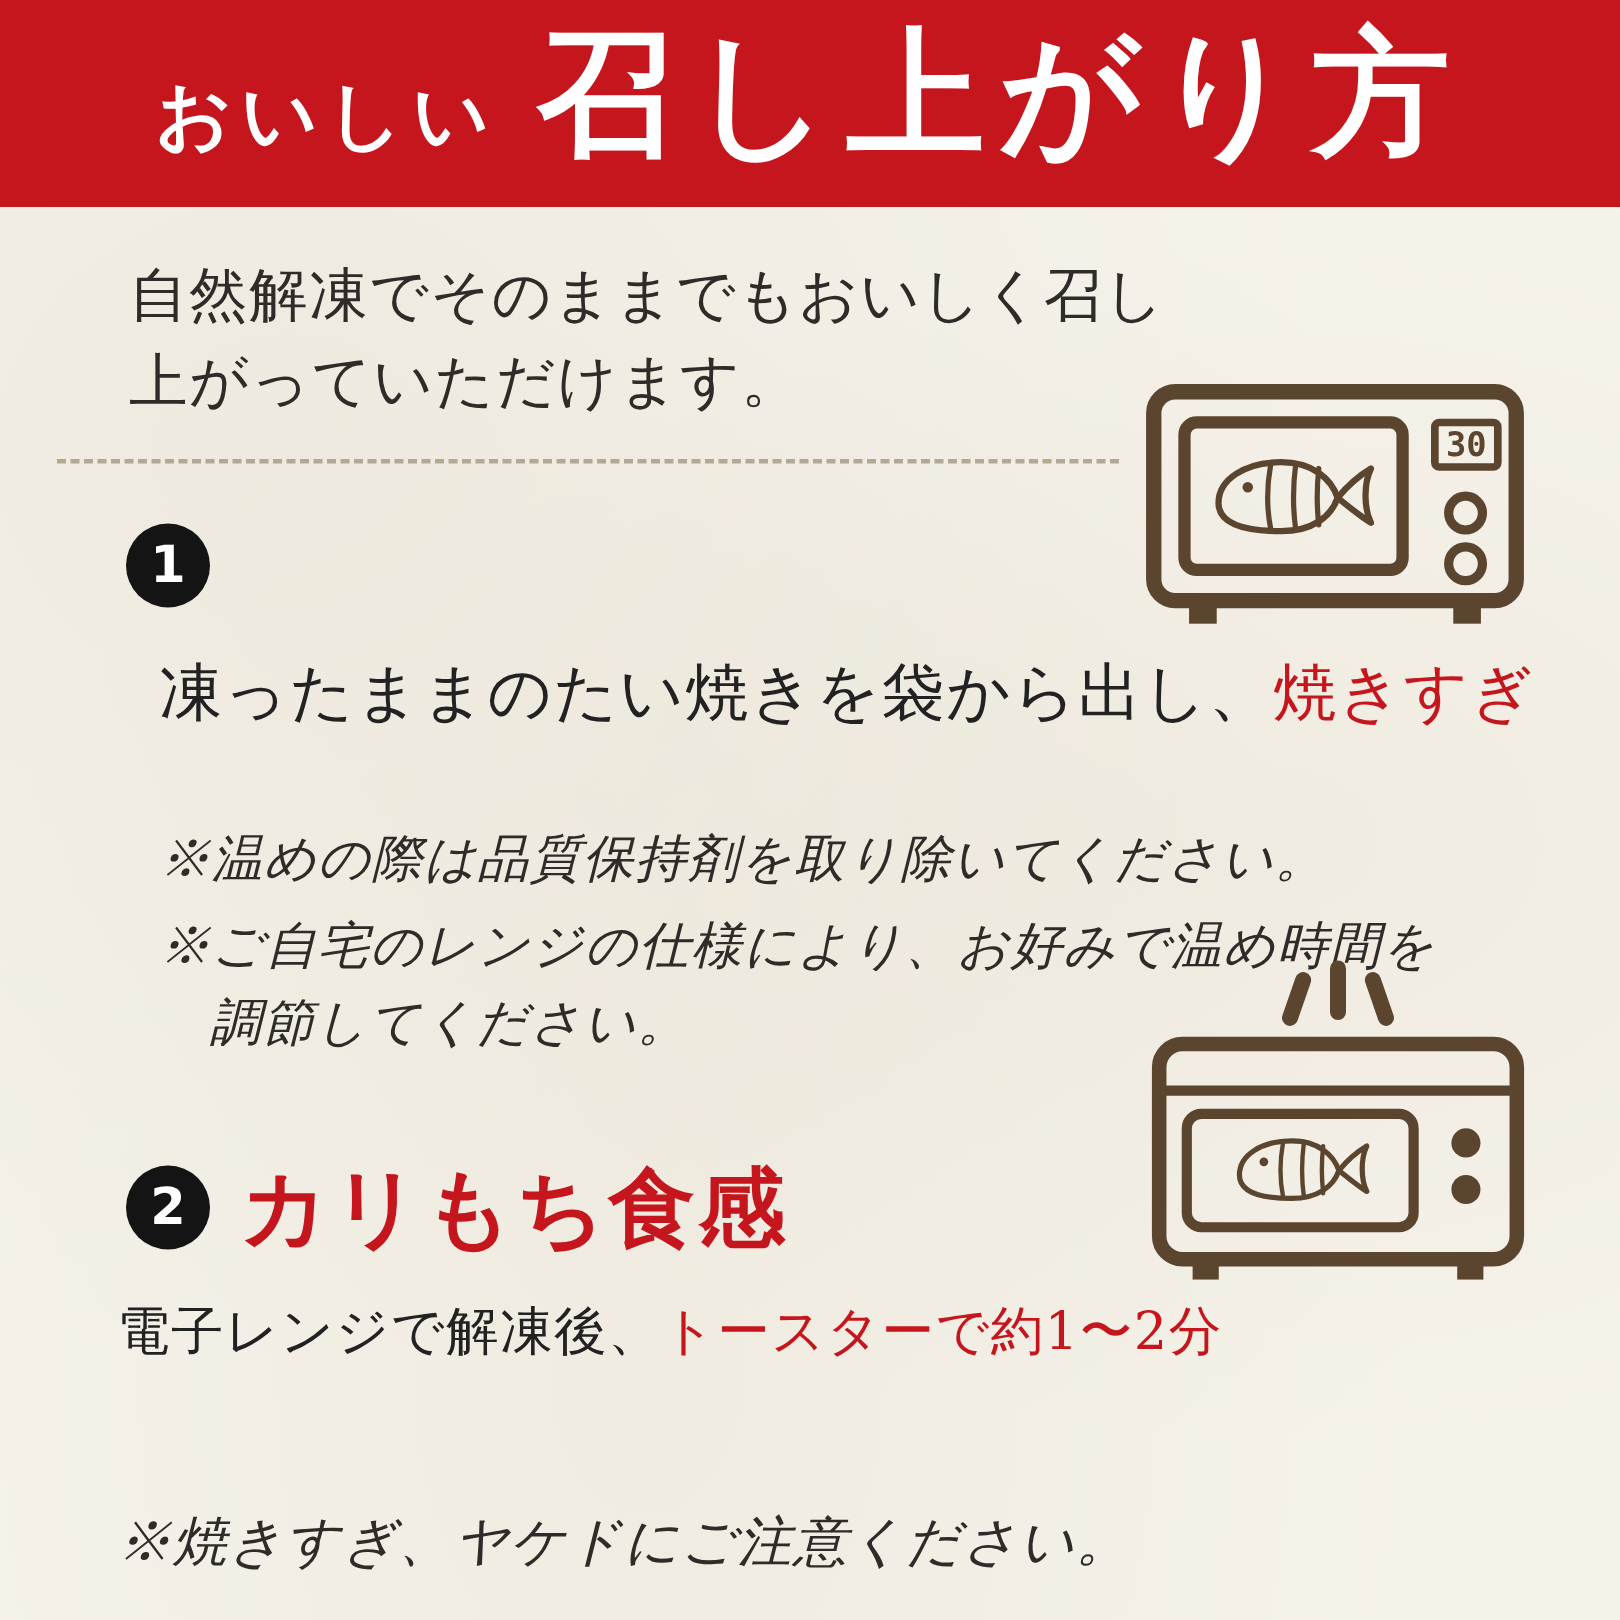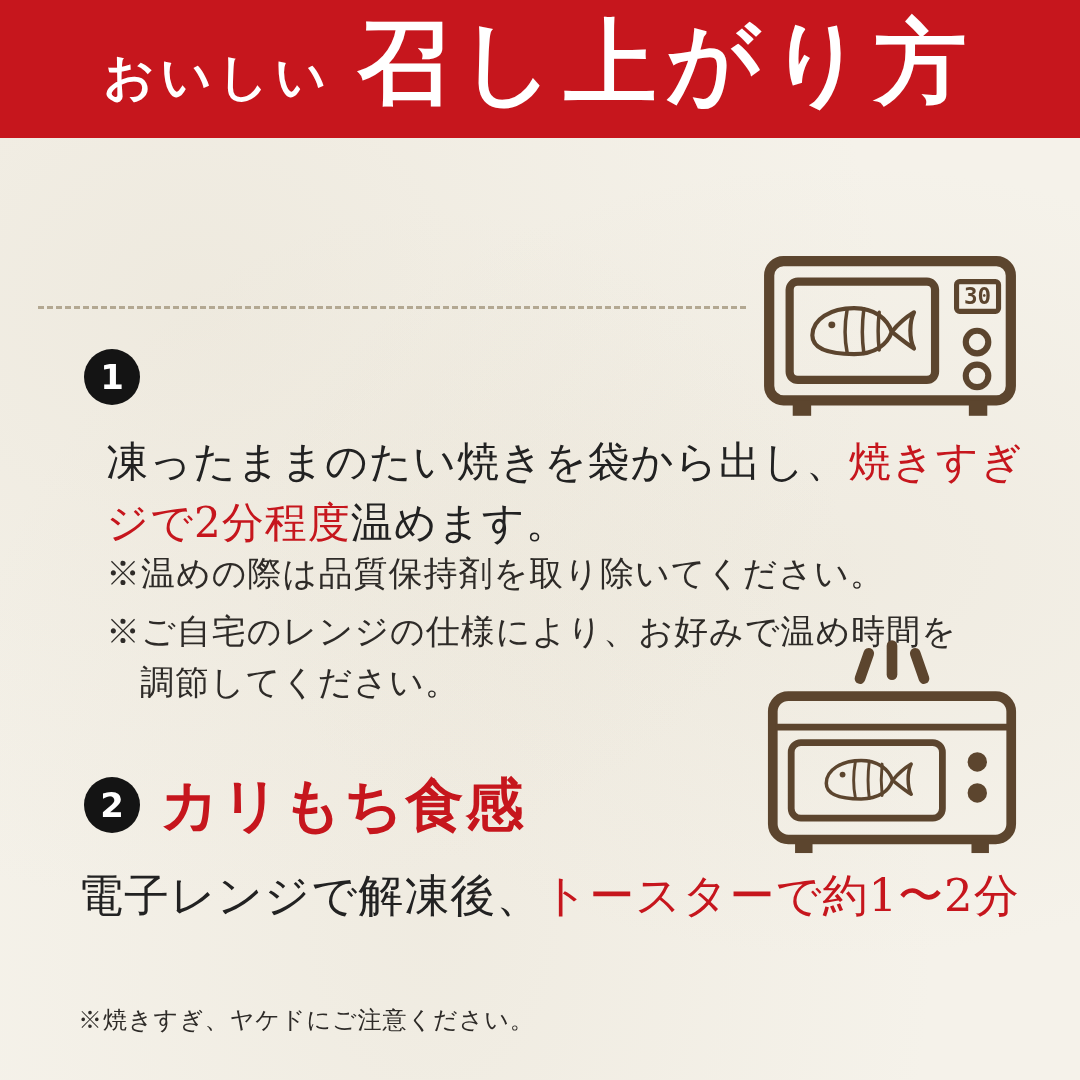--- a/index.html
+++ b/index.html
@@ -45,27 +45,27 @@
     display:flex; align-items:center; justify-content:center;
     font-size:34px; font-weight:700;
     font-family:"DejaVu Sans","Liberation Sans",sans-serif;
     flex:0 0 auto;
   }
   .sec-title { font-size:58px; font-weight:700; color:#c6161d; letter-spacing:2px; line-height:1; }
 
   
   .body-text { position:absolute; color:#222222; }
   .sec1-body { left:106px; top:432px; font-size:42px; line-height:1.45; letter-spacing:1px; }
-  .sec2-body { left:78px;  top:862px; font-size:45px; line-height:1.5;  letter-spacing:1px; }
+  .sec2-body { left:78px;  top:862px; font-size:35px; line-height:1.5;  letter-spacing:1px; }
   .line { display:block; white-space:nowrap; }
   .red { color:#c6161d; }
 
-  .notes { position:absolute; color:#2e2b28; }
+  .notes { position:absolute; color:#2e2b28;font-style:italic; }
   .sec1-notes { left:106px; top:548px; font-size:34px; line-height:1.52; letter-spacing:1px; }
-  .sec2-notes { left:78px;  top:1002px; font-size:24px; line-height:1.5; letter-spacing:1px; }
+  .sec2-notes { left:78px;  top:1002px; font-size:36px; line-height:1.5; letter-spacing:1px; }
   .note-line { display:block; white-space:nowrap; }
   .note-gap { margin-top:6px; }
   .note-indent { margin-left:34px; }
 
   
   .micro-wrap   { position:absolute; left:762px; top:254px; width:256px; }
   .toaster-wrap { position:absolute; left:766px; top:634px; width:252px; }
   .micro-wrap svg, .toaster-wrap svg { display:block; width:100%; height:auto; }
   .icon-stroke { stroke:#5c452e; fill:none; }
   .icon-fill   { fill:#5c452e; stroke:none; }
@@ -77,20 +77,24 @@
 </head>
 <body>
 
 <div class="canvas">
 
   <header class="banner">
     <span class="banner-small">おいしい</span>
     <span class="banner-title">召し上がり方</span>
   </header>
 
+  <p class="intro">
+    <span class="line">自然解凍でそのままでもおいしく召し</span>
+    <span class="line">上がっていただけます。</span>
+  </p>
 
   <div class="divider"></div>
 
   <div class="micro-wrap">
     <svg viewBox="0 0 250 170">
       <rect class="icon-stroke" x="7" y="7" width="236" height="136" rx="14" stroke-width="10"></rect>
       <rect class="icon-stroke" x="27" y="27" width="142" height="96" rx="8" stroke-width="8"></rect>
       <rect class="icon-stroke" x="190" y="27" width="41" height="29" rx="3" stroke-width="5"></rect>
       <text class="lcd-text" x="210.5" y="49" text-anchor="middle">30</text>
       <circle class="icon-stroke" cx="210" cy="86" r="11" stroke-width="6"></circle>
@@ -107,21 +111,20 @@
       </g>
     </svg>
   </div>
 
   <div class="sec-head sec1-head">
     <span class="badge">1</span>
   </div>
 
   <div class="body-text sec1-body">
     <span class="line"><span>凍ったままのたい焼きを袋から出し、</span><span class="red">焼きすぎ</span></span>
-    <span class="line"><span class="red">ジで2分程度</span><span>温めます。</span></span>
   </div>
 
   <div class="notes sec1-notes">
     <span class="note-line">※温めの際は品質保持剤を取り除いてください。</span>
     <span class="note-line note-gap">※ご自宅のレンジの仕様により、お好みで温め時間を</span>
     <span class="note-line note-indent">調節してください。</span>
   </div>
 
   <div class="toaster-wrap">
     <svg viewBox="0 0 260 230">

